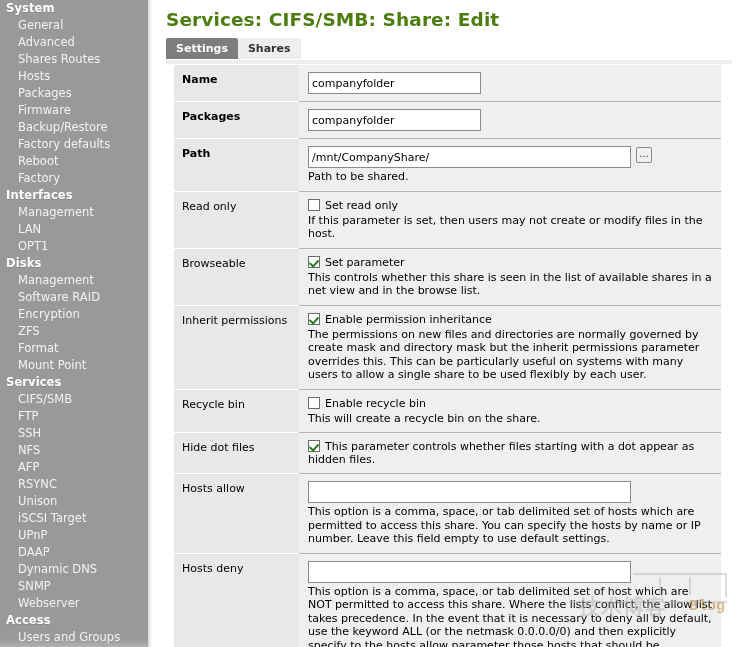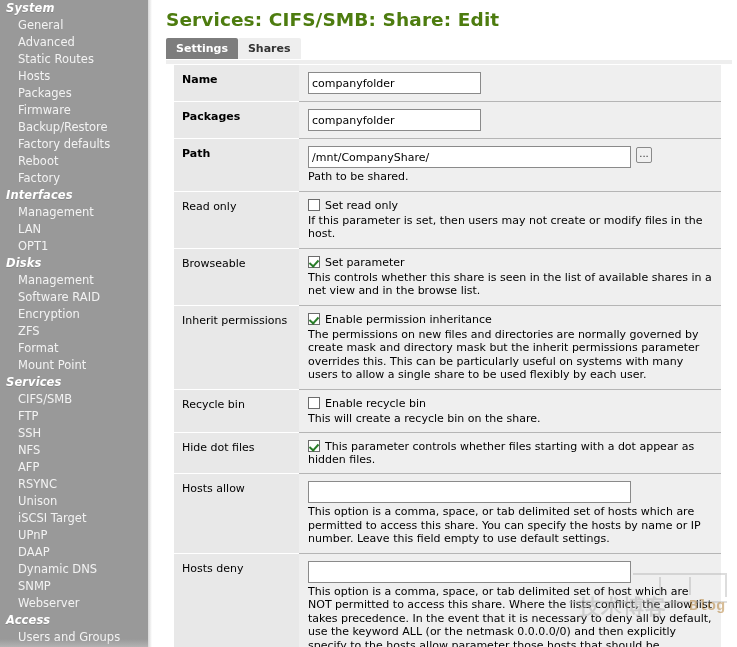--- a/index.html
+++ b/index.html
@@ -34,21 +34,20 @@
     box-sizing: border-box;
   }
   .nav-group {
     font-weight: bold;
     font-size: 11.5px;
     color: #ffffff;
     padding: 1px 0 1px 6px;
     line-height: 15px;
     letter-spacing: 0.1px;
     text-shadow: 0 1px 0 rgba(0,0,0,0.12);
-    font-style: italic;
   }
   .nav-item {
     font-size: 11.5px;
     color: #f3f3f3;
     padding: 1px 0 1px 18px;
     line-height: 15px;
     cursor: pointer;
     white-space: nowrap;
   }
   #sidebar-fade {
@@ -285,21 +284,21 @@
 <body>
 
 <div id="page">
 
   <nav id="sidebar">
 
     <div>
       <div class="nav-group">System</div>
       <div class="nav-item">General</div>
       <div class="nav-item">Advanced</div>
-      <div class="nav-item">Static Routes</div>
+      <div class="nav-item">Shares Routes</div>
       <div class="nav-item">Hosts</div>
       <div class="nav-item">Packages</div>
       <div class="nav-item">Firmware</div>
       <div class="nav-item">Backup/Restore</div>
       <div class="nav-item">Factory defaults</div>
       <div class="nav-item">Reboot</div>
       <div class="nav-item">Factory</div>
     </div>
 
     <div>

